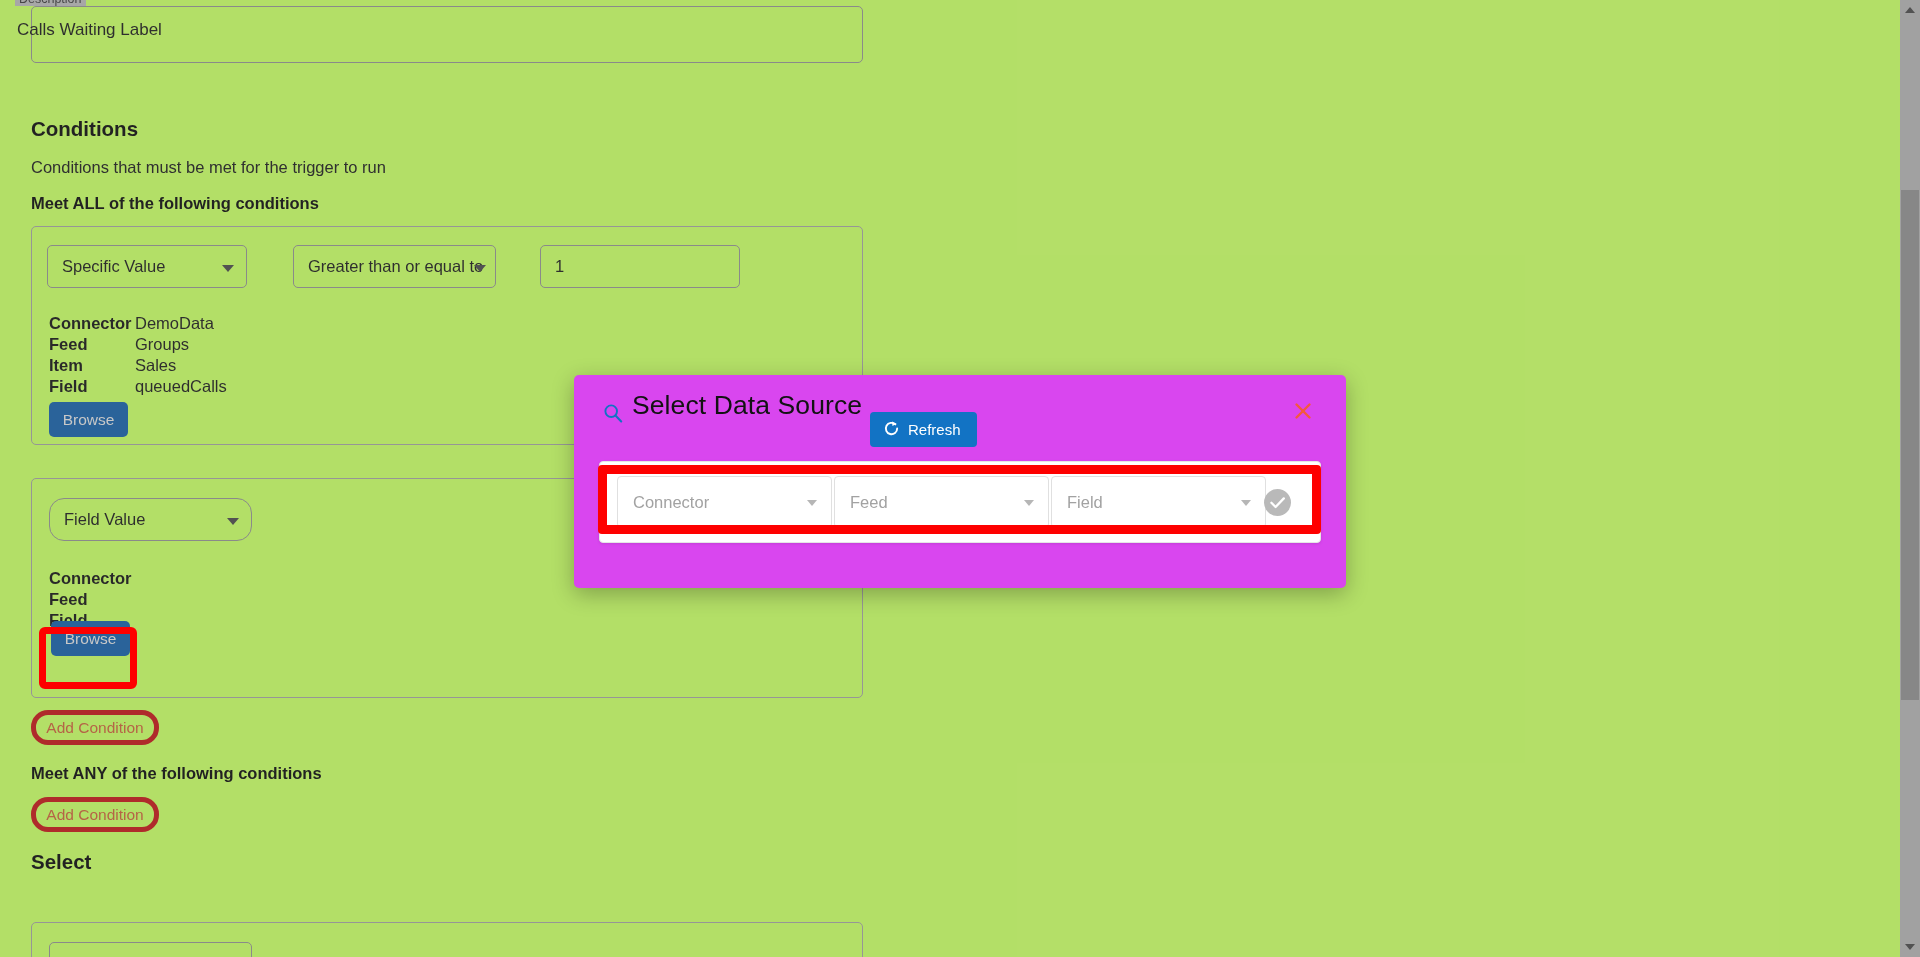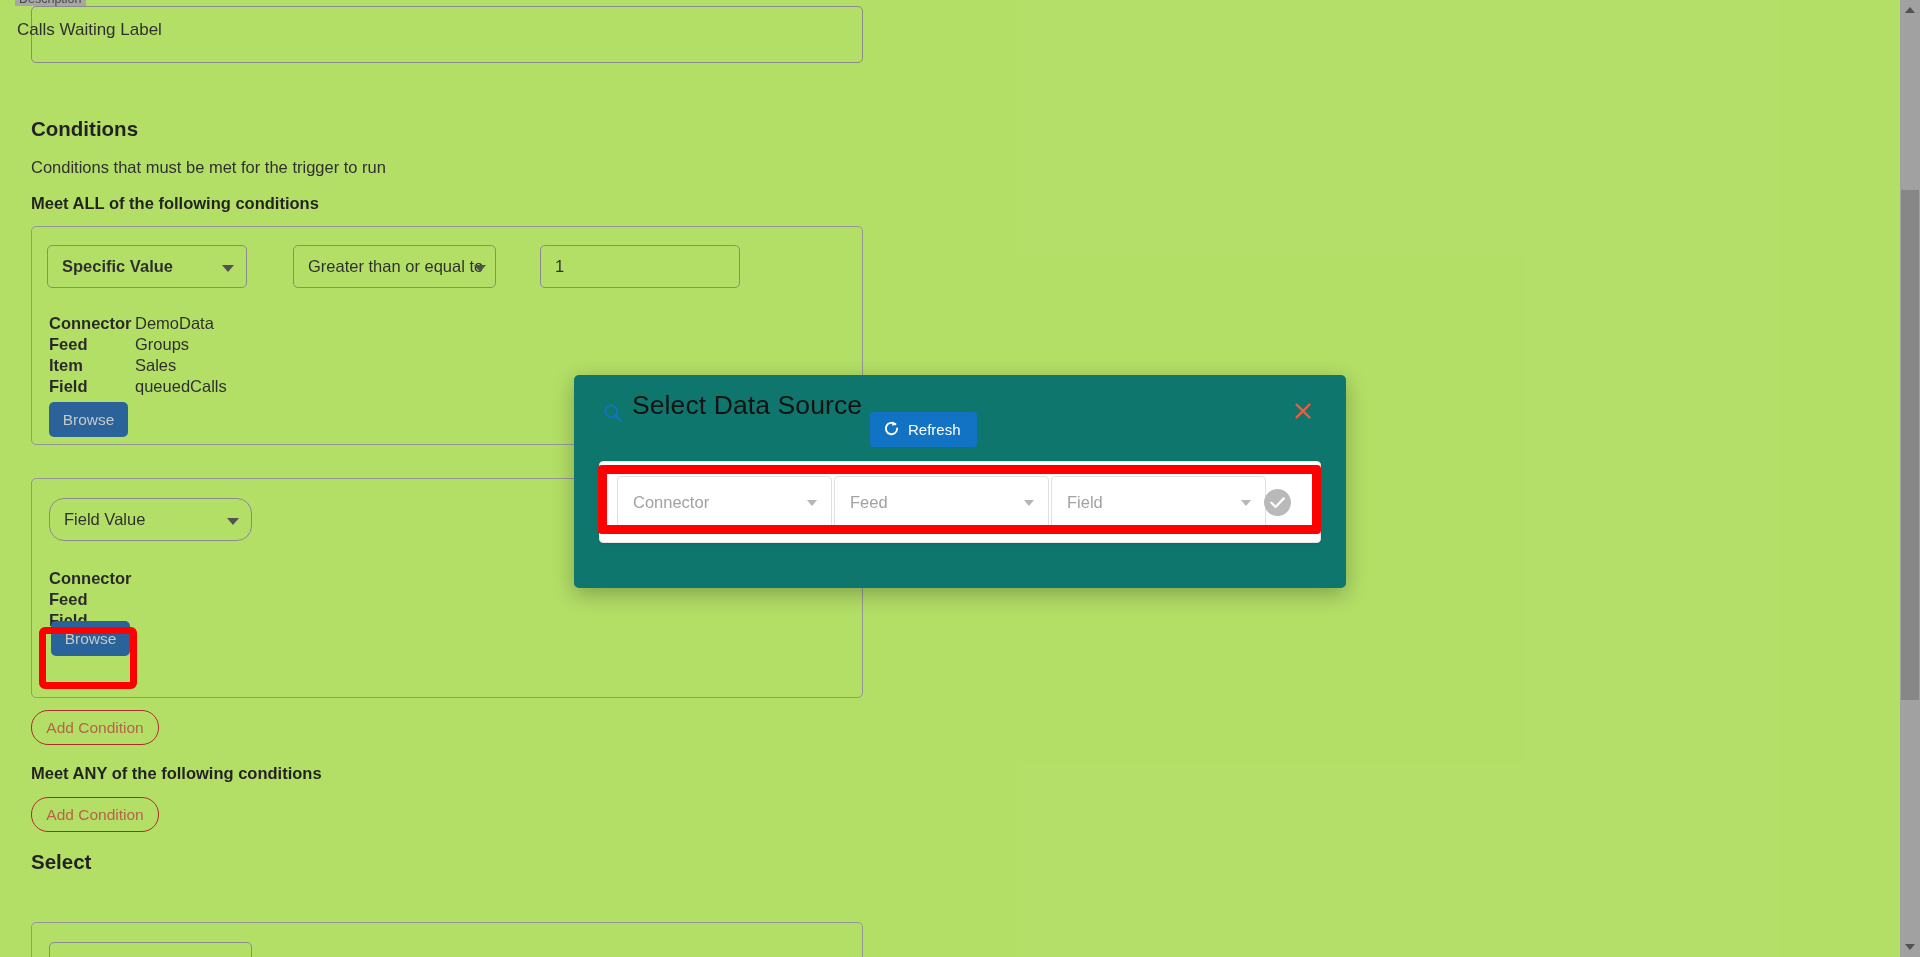--- a/index.html
+++ b/index.html
@@ -141,21 +141,21 @@
     font-family: "Liberation Sans", sans-serif;
     height: 35px;
     width: 79px;
     cursor: pointer;
   }
 
   
   .btn-outline {
     position: absolute;
     background: transparent;
-    border: 1px solid #b91c1c;
+    border: 5px solid #b91c1c;
     border-radius: 17px;
     color: #c0603c;
     font-size: 15.5px;
     font-family: "Liberation Sans", sans-serif;
     height: 35px;
     width: 128px;
     cursor: pointer;
   }
 
   
@@ -209,21 +209,21 @@
     inset: 0;
     background: rgba(125,125,125,0.16);
     z-index: 20;
   }
   #modal {
     position: absolute;
     left: 574px;
     top: 375px;
     width: 772px;
     height: 213px;
-    background: #0f766e;
+    background: #d946ef;
     border-radius: 5px;
     box-shadow: 0 6px 22px rgba(0,0,0,0.28);
     z-index: 30;
   }
   #modal-header {
     position: absolute;
     left: 0; top: 0;
     width: 100%;
     height: 78px;
   }
@@ -327,21 +327,21 @@
   </fieldset>
   <div class="desc-legend">Description</div>
   <div class="desc-value">Calls Waiting Label</div>
 
   <div class="h-section" style="left:31px; top:117px;text-align:right;">Conditions</div>
   <div class="p-sub" style="left:31px; top:158px;">Conditions that must be met for the trigger to run</div>
   <div class="h-bold-sm" style="left:31px; top:194px;">Meet ALL of the following conditions</div>
 
   <div class="cond-card" style="left:31px; top:226px; width:832px; height:219px;">
 
-    <div class="sel" style="left:15px; top:18px; width:200px;font-weight:bold;">
+    <div class="sel" style="left:15px; top:18px; width:200px;">
       <span>Specific Value</span>
       <span class="caret"></span>
     </div>
 
     <div class="sel" style="left:261px; top:18px; width:203px;">
       <span>Greater than or equal to</span>
       <span class="caret tight"></span>
     </div>
 
     <div class="txtbox" style="left:508px; top:18px; width:200px;">

